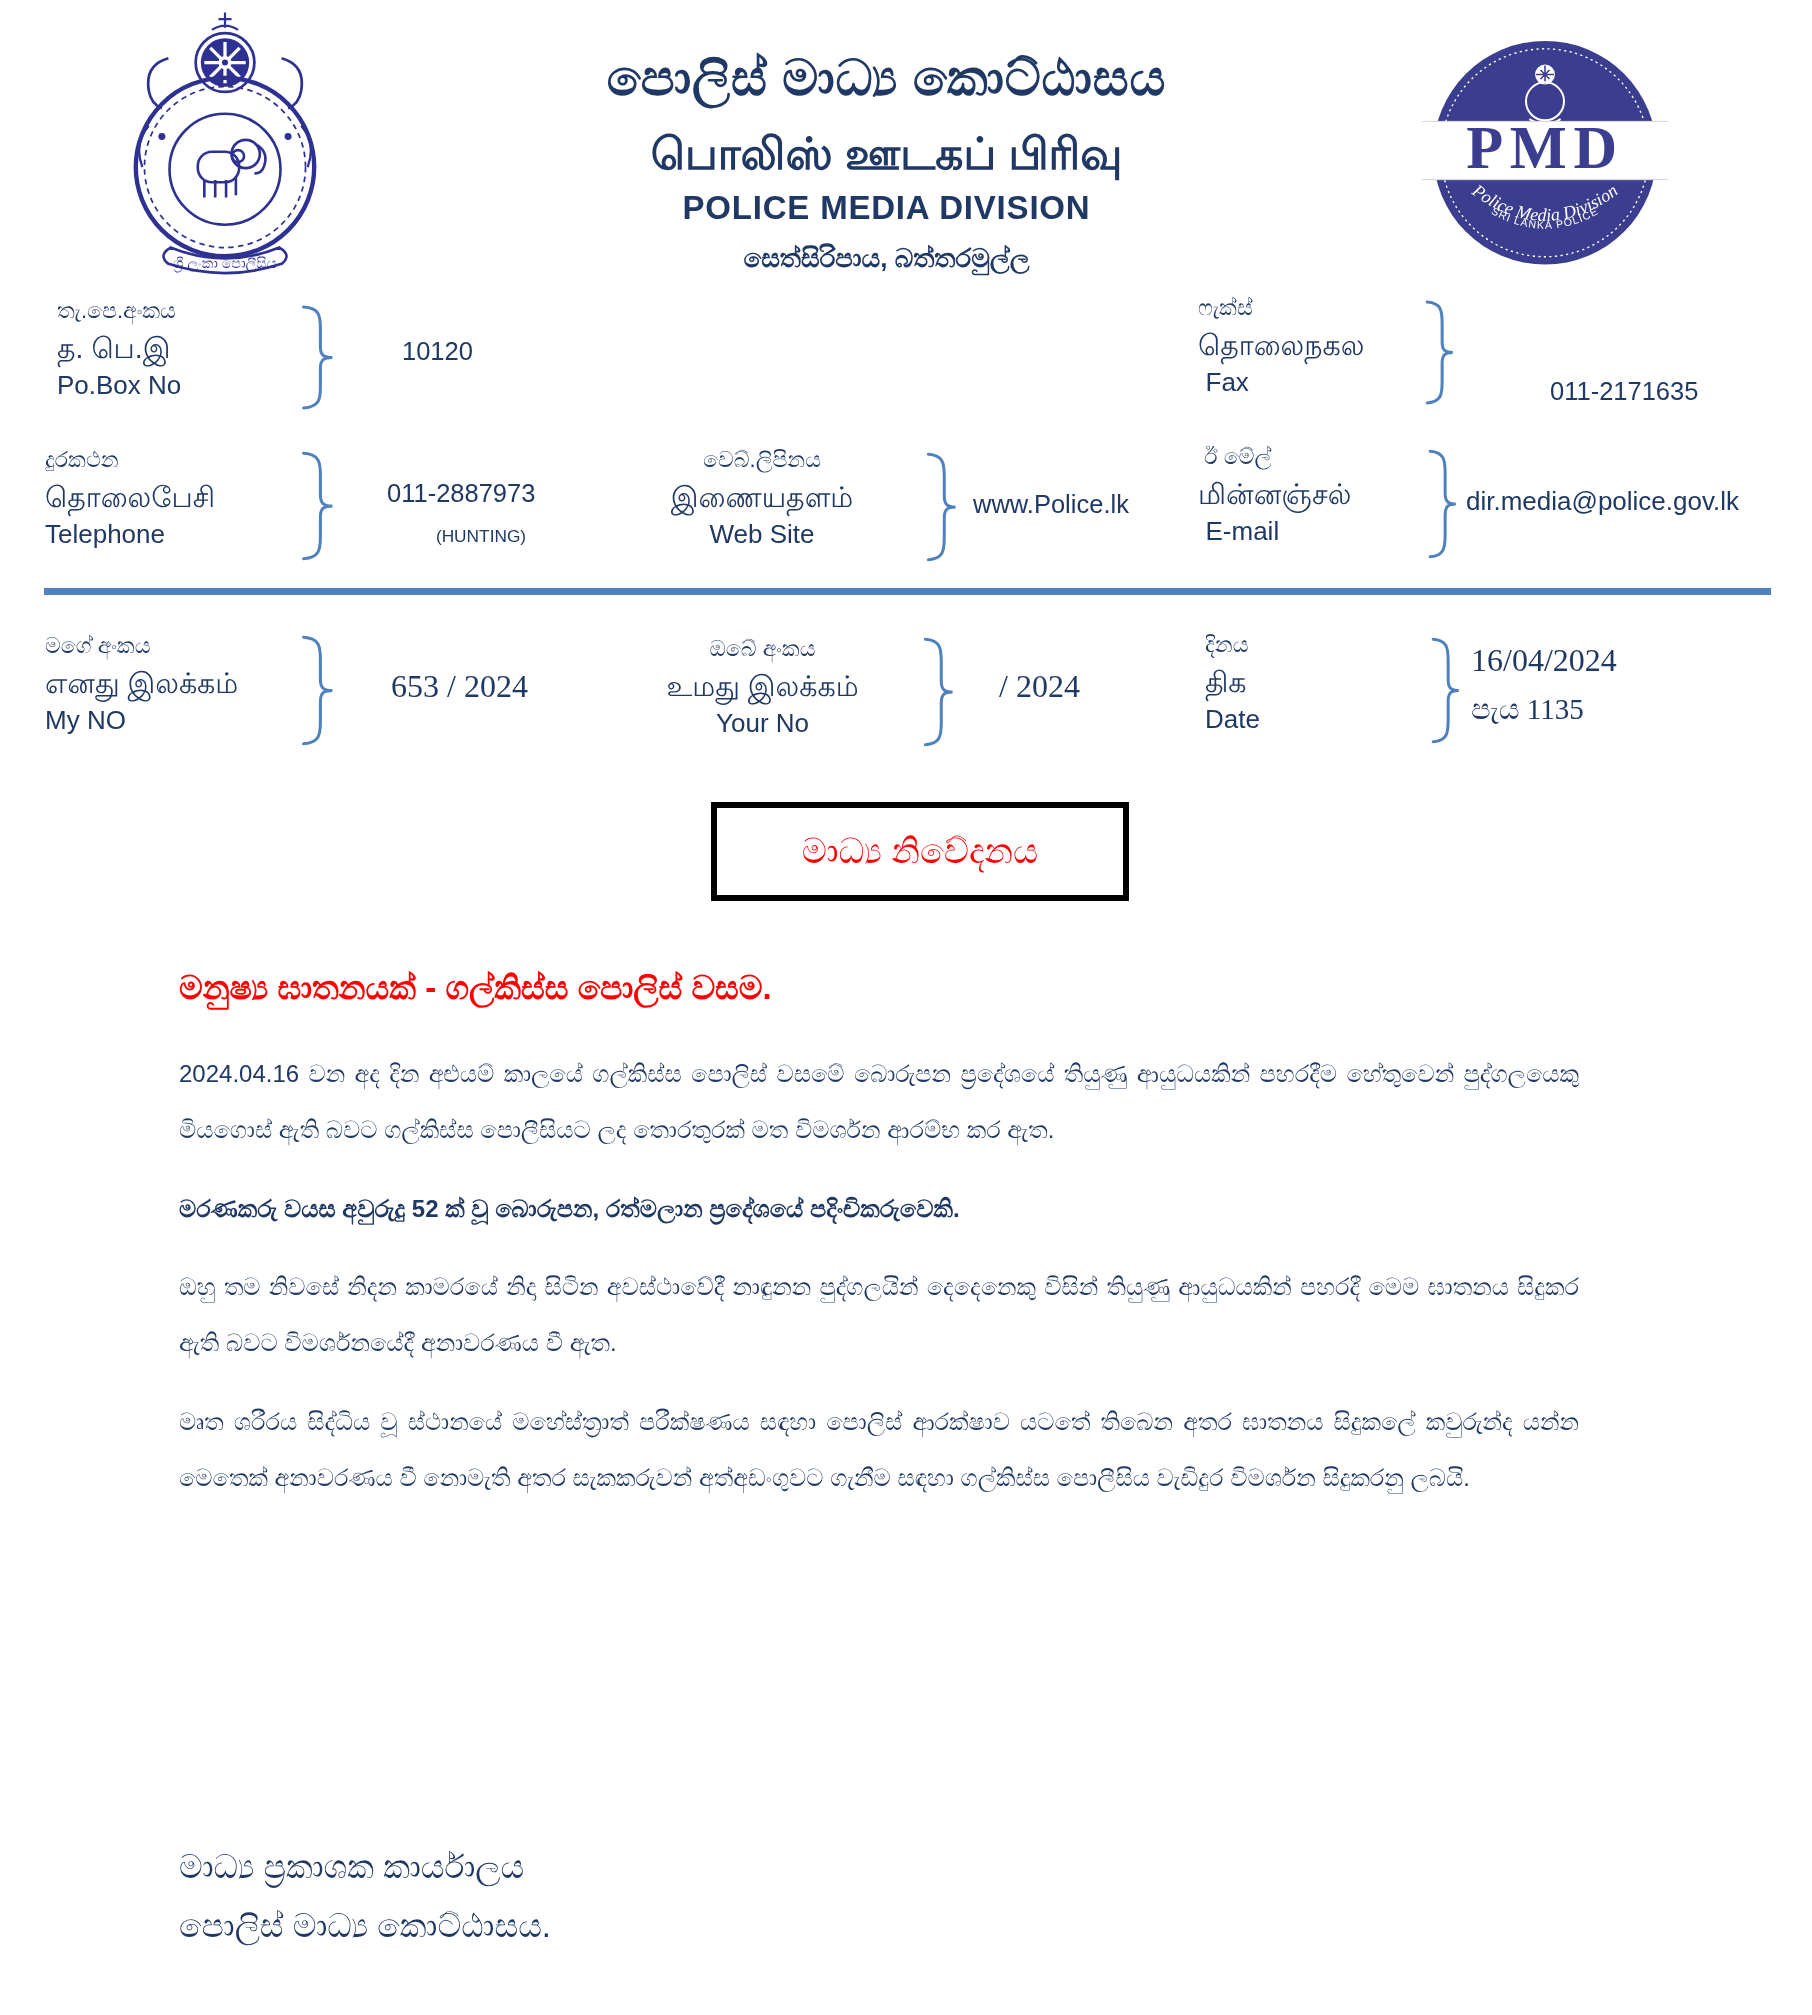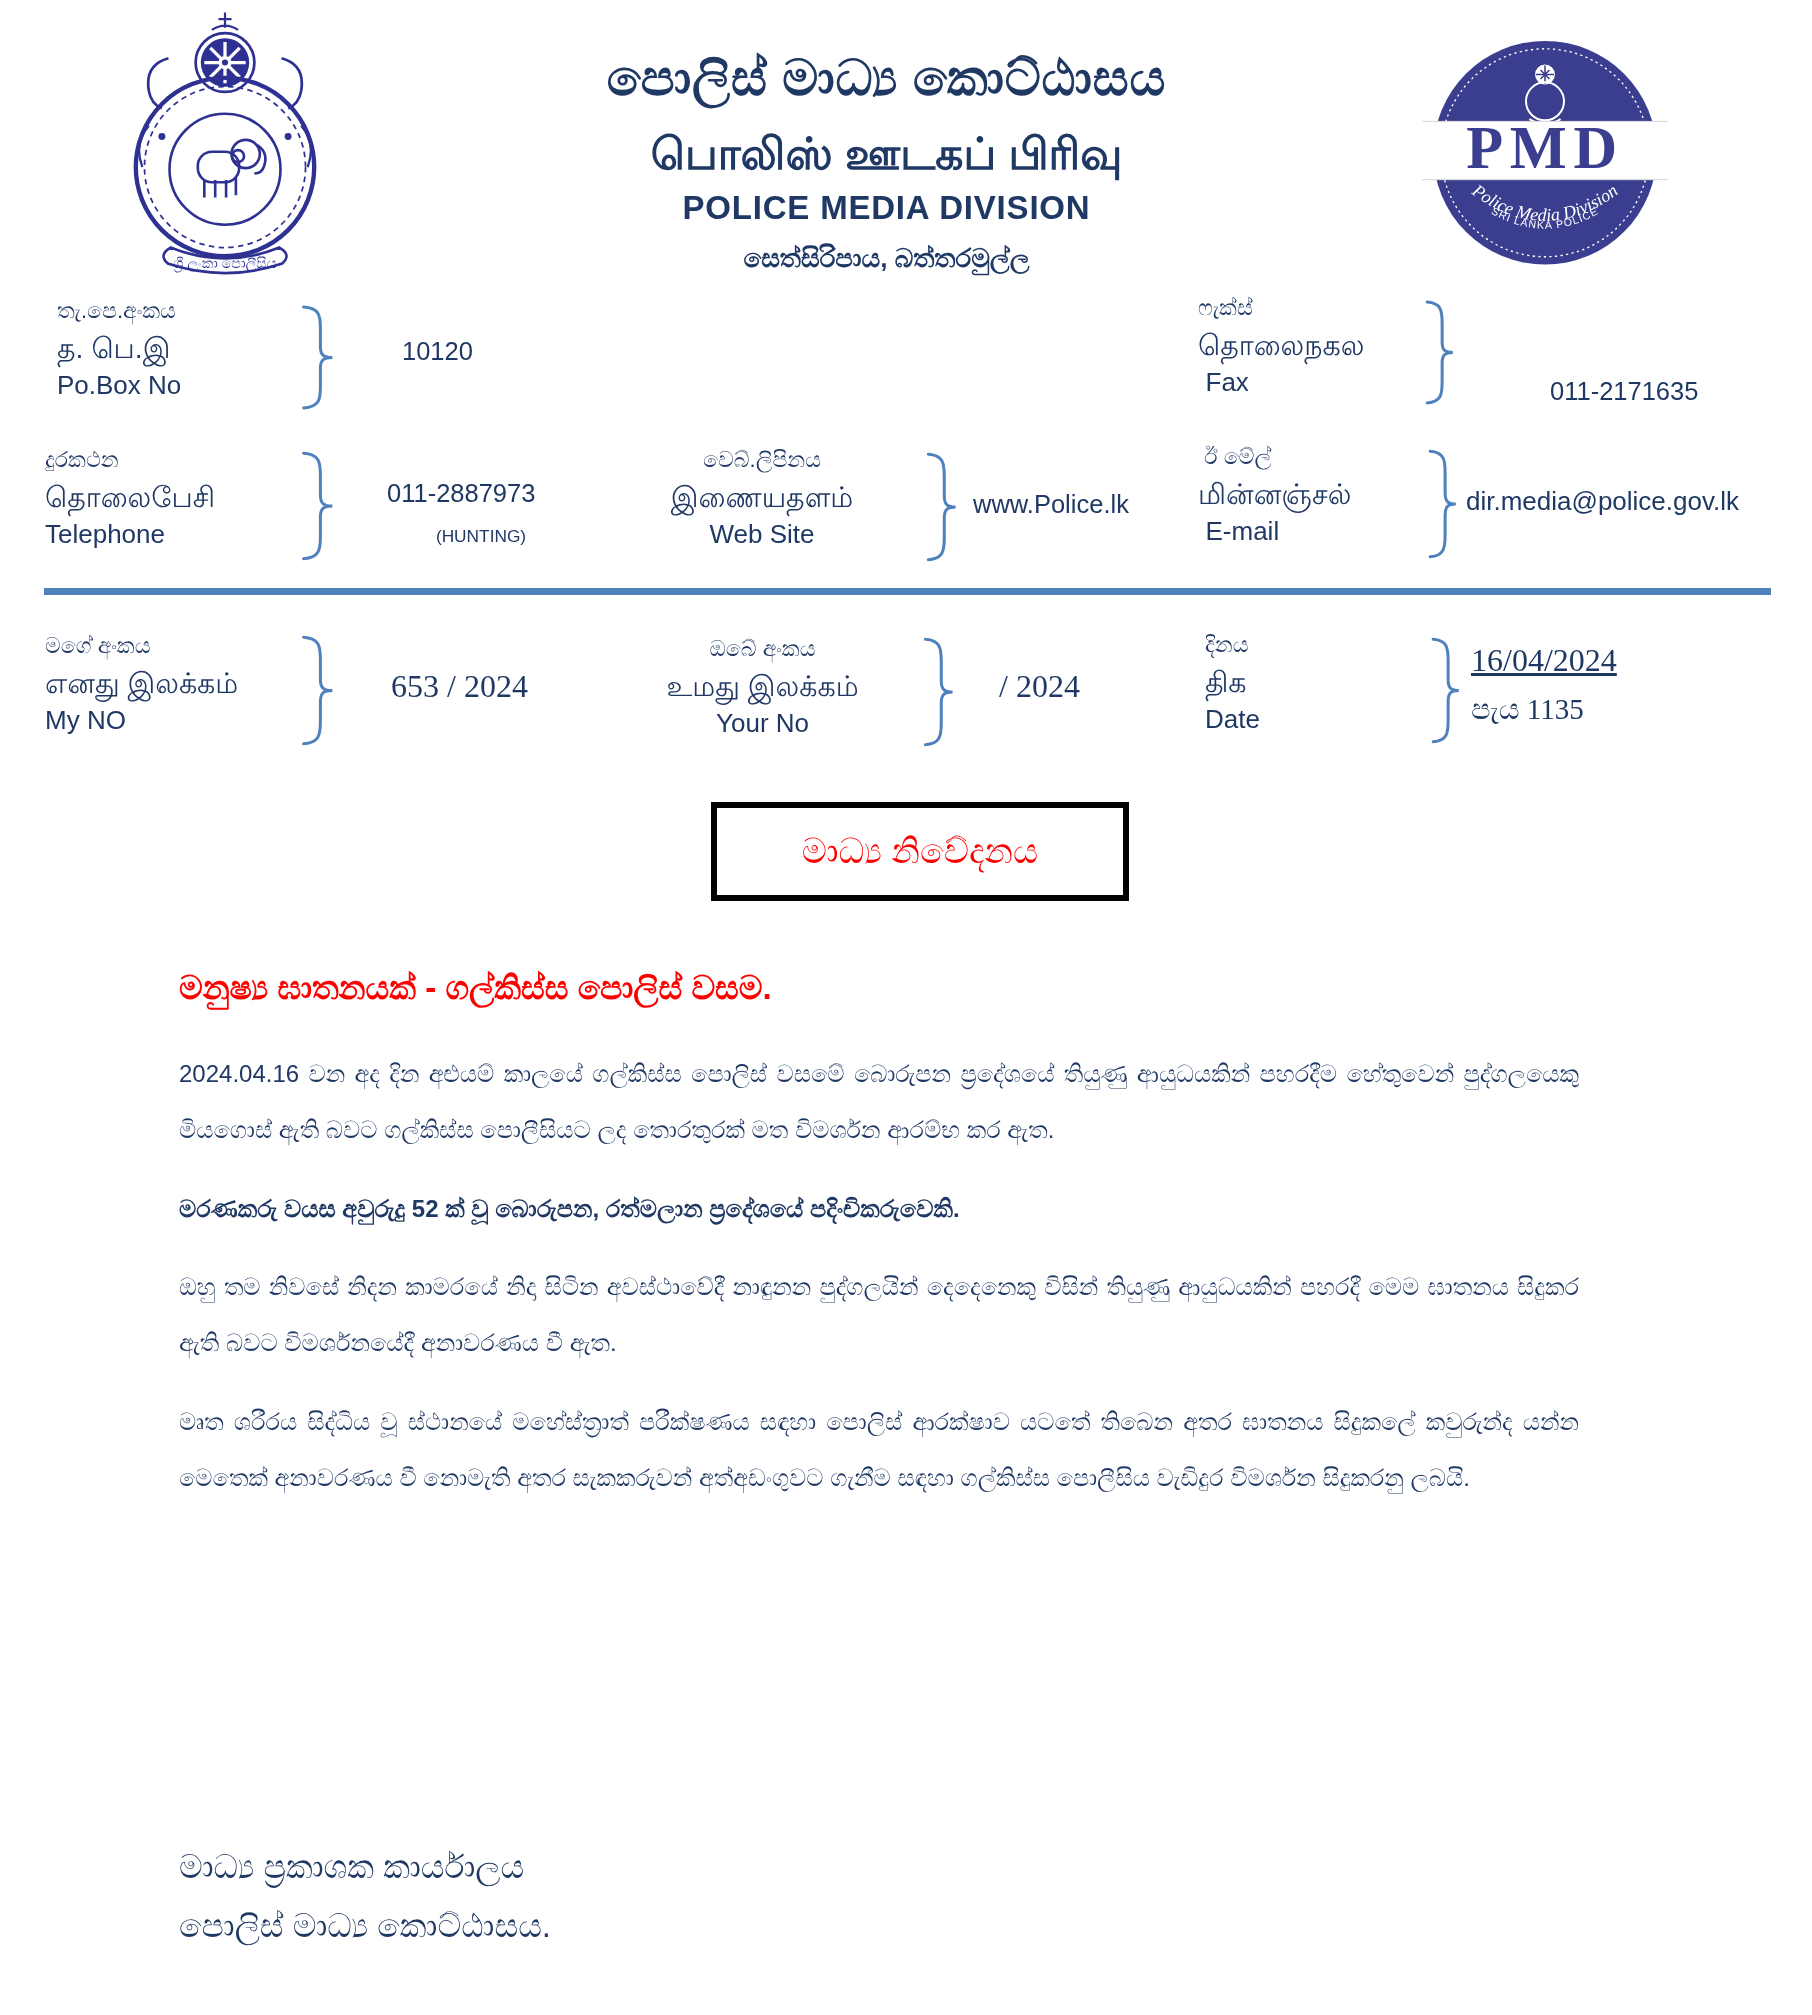--- a/index.html
+++ b/index.html
@@ -211,21 +211,21 @@
   <div class="lbl" style="left:1205px;top:634px;width:210px;">
     <div class="si">දිනය</div>
     <div class="ta">திக</div>
     <div class="en">Date</div>
   </div>
   <div class="brace" style="left:1430px;top:637px;width:32px;height:107px;">
     <svg viewBox="0 0 30 100" preserveAspectRatio="none">
         <path d="M3,2 C16,3 17,10 17,22 L17,40 C17,48 20,50 27,50 C20,50 17,52 17,60 L17,78 C17,90 16,97 3,98" fill="none" stroke="#4F81BD" stroke-width="3" stroke-linecap="round" vector-effect="non-scaling-stroke"></path>
       </svg>
   </div>
-  <div class="val serif" style="left:1471px;top:644px;text-decoration:underline;">16/04/2024</div>
+  <div class="val serif" style="left:1471px;top:644px;">16/04/2024</div>
   <div class="val serif" style="left:1471px;top:695px;font-size:29px;">පැය 1135</div>
 
   <div class="notice-box">
     <div class="txt">මාධ්‍ය නිවේදනය</div>
   </div>
 
   <div class="body-block">
     <p class="headline">මනුෂ්‍ය ඝාතනයක්  - ගල්කිස්ස පොලිස් වසම.</p>
     <p class="para">2024.04.16 වන අද දින අළුයම් කාලයේ ගල්කිස්ස පොලිස් වසමේ බොරුපන ප්‍රදේශයේ තියුණු ආයුධයකින් පහරදීම හේතුවෙන් පුද්ගලයෙකු මියගොස් ඇති බවට ගල්කිස්ස පොලීසියට ලද තොරතුරක් මත විමර්ශන ආරම්භ කර ඇත.</p>
     <p class="para bold">මරණකරු වයස අවුරුදු 52 ක් වූ බොරුපන, රත්මලාන ප්‍රදේශයේ පදිංචිකරුවෙකි.</p>

